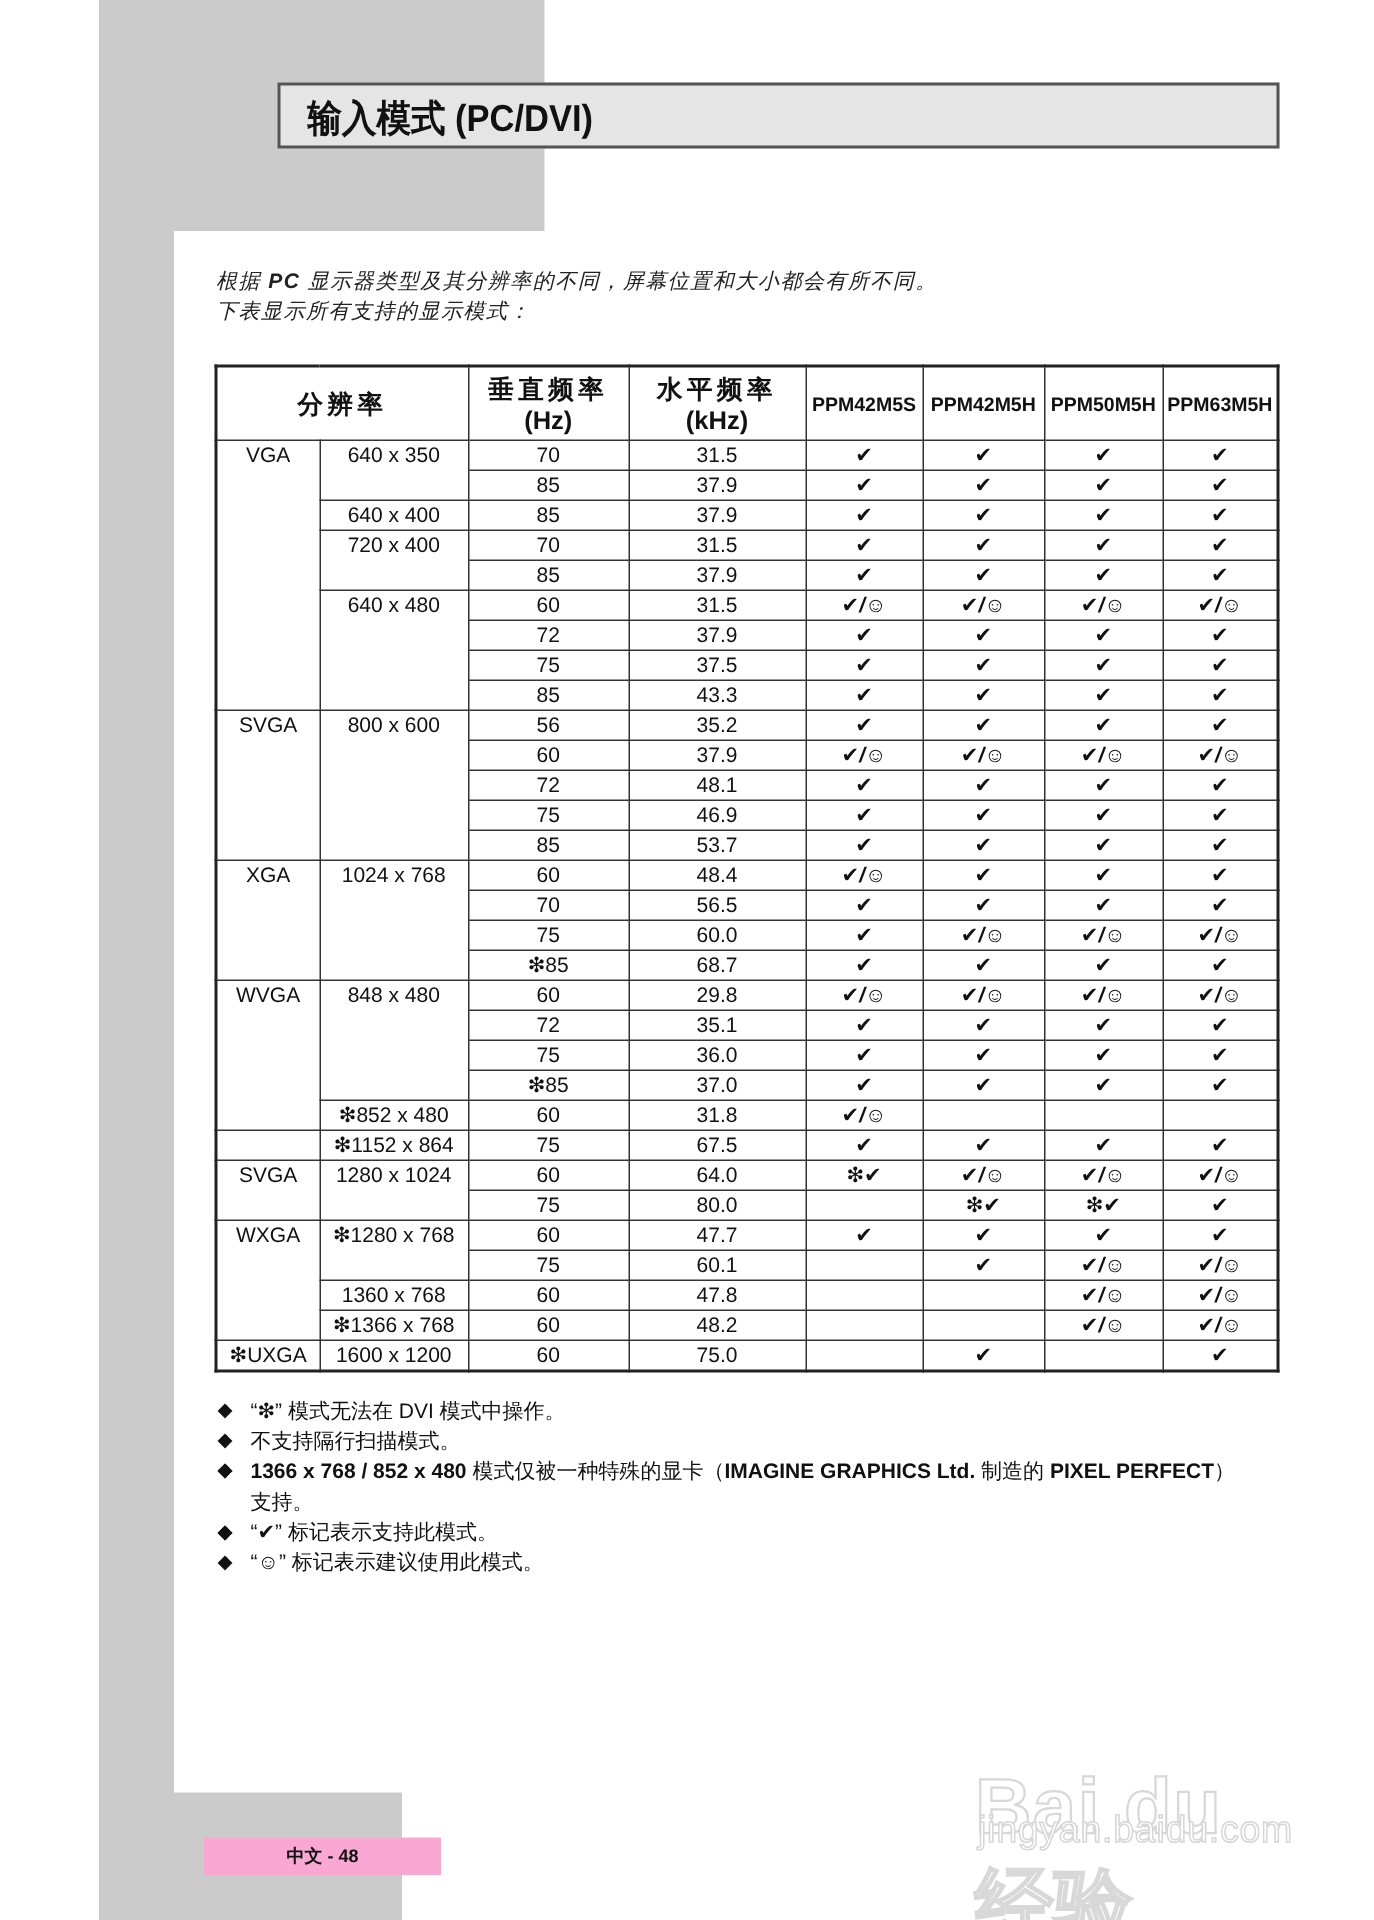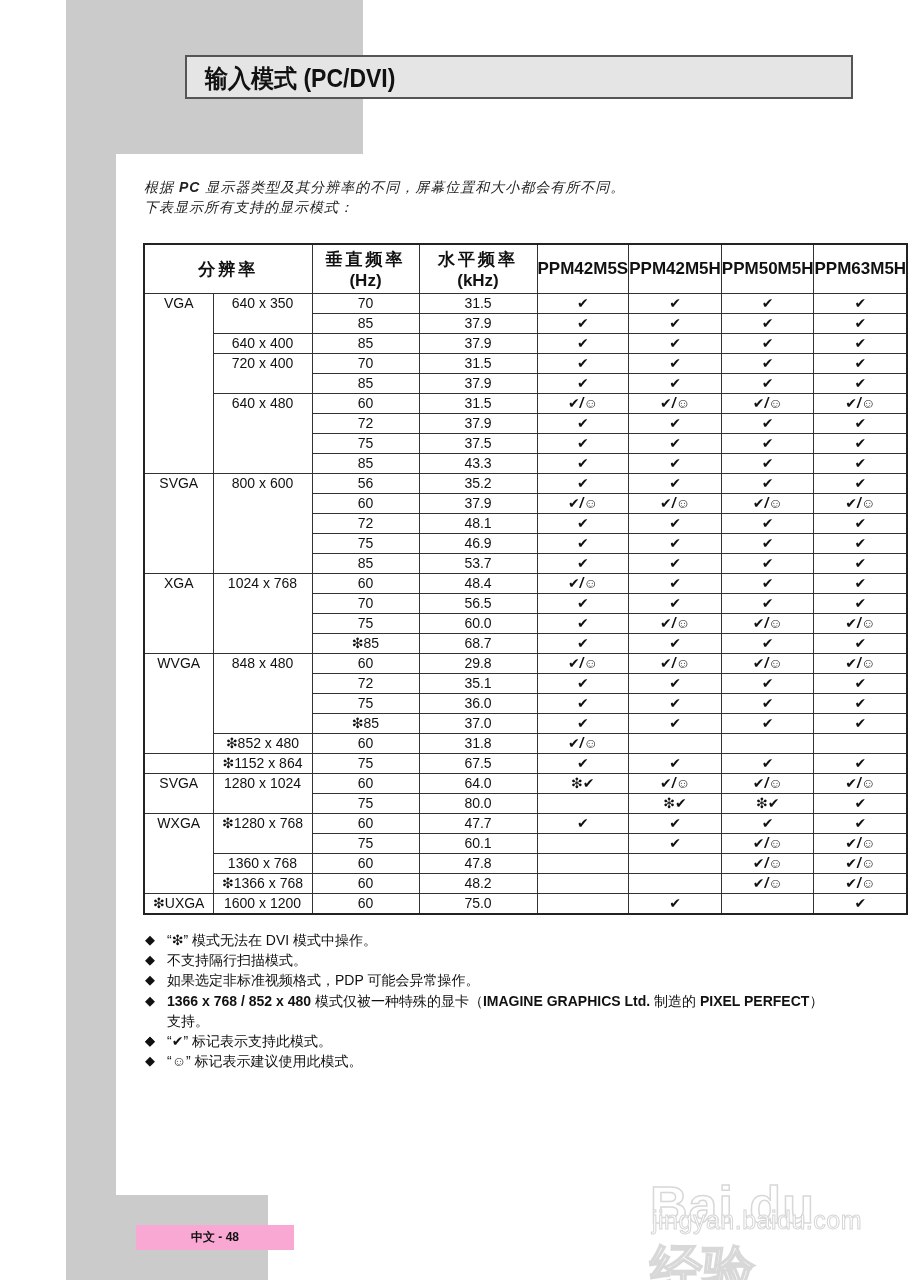--- a/index.html
+++ b/index.html
@@ -10,21 +10,21 @@
                border: 2px solid #555; background: #e5e5e5; box-sizing: content-box; }
   #title-box span { position: absolute; left: 18px; top: 5px; font-size: 25px; font-weight: bold;
                     letter-spacing: 0px; transform: scaleX(0.92); transform-origin: left; }
   .intro { position: absolute; left: 144px; font-size: 14px; font-style: italic; color: #222; letter-spacing: 1px; }
   .intro b { font-weight: bold; }
   table.modes { position: absolute; left: 143px; top: 243px; border-collapse: collapse;
                 border: 2px solid #222; font-size: 13.5px; }
   table.modes td, table.modes th { border: 1px solid #333; padding: 0; text-align: center; }
   table.modes th { font-weight: bold; height: 48px; font-size: 17px; }
   table.modes th.cn { letter-spacing: 3px; font-weight: bold; }
-  table.modes th.model { font-size: 17px; margin-top: 48px; }
+  table.modes th.model { font-size: 13px; margin-top: 48px; }
   table.modes td { height: 19px; line-height: 19px; font-size: 14px; }
   table.modes td.blank-top { vertical-align: top; }
   .ck { font-weight: bold; font-style: italic; font-size: 15px; }
   .notes { position: absolute; left: 145px; top: 930px; width: 690px; font-size: 14px; line-height: 20.2px; color: #111; }
   .notes .item { position: relative; padding-left: 22px; }
   .notes .item .bullet { position: absolute; left: 0; top: 0; font-size: 13px; }
   .notes b { font-weight: bold; text-align: center; }
   #page-label { position: absolute; left: 136px; top: 1225px; width: 158px; height: 25px; background: #f9a8d4;
                 text-align: center; line-height: 25px; font-size: 12px; font-weight: bold; }
   #watermark { position: absolute; left: 650px; top: 1150px; width: 210px; height: 80px; color: #e6e6e6; }
@@ -347,21 +347,21 @@
         <td class="ck">✔</td>
         <td class="ck"></td>
         <td class="ck">✔</td>
       </tr>
     </tbody>
 </table>
 
 <div class="notes" id="notes">
     <div class="item"><span class="bullet">◆</span><span>“❇” 模式无法在 DVI  模式中操作。</span></div>
     <div class="item"><span class="bullet">◆</span><span>不支持隔行扫描模式。</span></div>
-    <div class="item"><span class="bullet">◆</span><span>如果选定非标准视频格式，PDP 可能会异常操作。</span></div>
+    <div class="item"><span class="bullet">◆</span></div>
     <div class="item"><span class="bullet">◆</span><b>1366 x 768 / 852 x 480</b><span> 模式仅被一种特殊的显卡（</span><b>IMAGINE GRAPHICS Ltd.</b><span> 制造的 </span><b>PIXEL PERFECT</b><span>）支持。</span></div>
     <div class="item"><span class="bullet">◆</span></div>
     <div class="item"><span class="bullet">◆</span><span>“✔” 标记表示支持此模式。</span></div>
     <div class="item"><span class="bullet">◆</span><span>“☺” 标记表示建议使用此模式。</span></div>
   </div>
 
 <div id="page-label">中文 - 48</div>
 
 <div id="watermark">
   <div class="wm-main">Bai du 经验</div>

